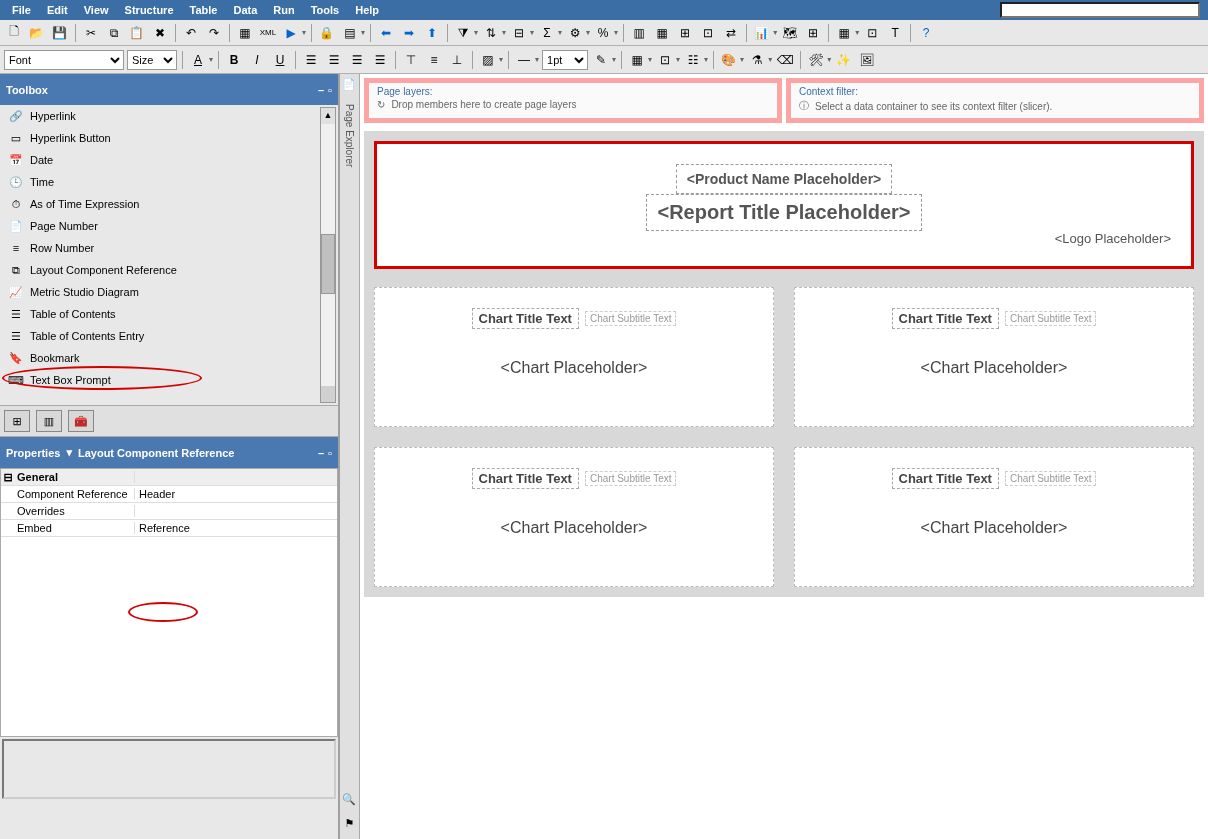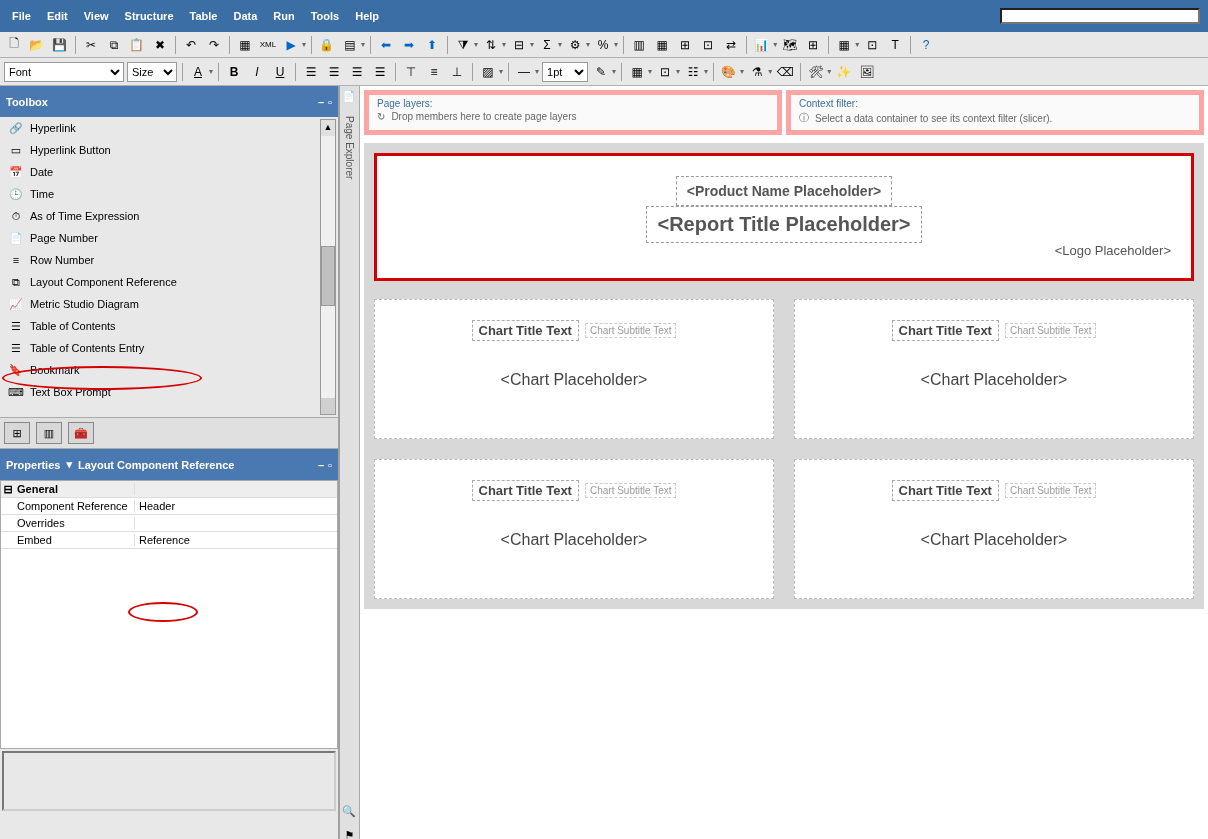--- a/index.html
+++ b/index.html
@@ -1,19 +1,19 @@
 <!DOCTYPE html>
 <html><head>
 <meta charset="utf-8">
 <style>
 * { box-sizing: border-box; margin: 0; padding: 0; }
 body { font-family: Tahoma, Arial, sans-serif; font-size: 11px; background: #e8e8e8; width: 1208px; height: 839px; overflow: hidden; position: relative; }
 
 
-.menubar { background: #3a6ea5; color: white; height: 32px; display: flex; align-items: center; padding: 0 4px; }
+.menubar { background: #3a6ea5; color: white; height: 20px; display: flex; align-items: center; padding: 0 4px; }
 .menubar .item { padding: 2px 8px; cursor: pointer; font-weight: bold; }
 .menubar .spacer { flex: 1; }
 .menubar .search { background: white; width: 200px; height: 16px; margin-right: 4px; }
 
 
 .toolbar-row { background: #e8e8e8; border-bottom: 1px solid #b0b0b0; height: 26px; display: flex; align-items: center; padding: 2px 4px; gap: 3px; }
 .toolbar-row.second { height: 28px; }
 .tb-btn { width: 20px; height: 20px; display: inline-flex; align-items: center; justify-content: center; font-size: 12px; cursor: pointer; }
 .tb-sep { width: 1px; height: 18px; background: #a0a0a0; margin: 0 2px; }
 

